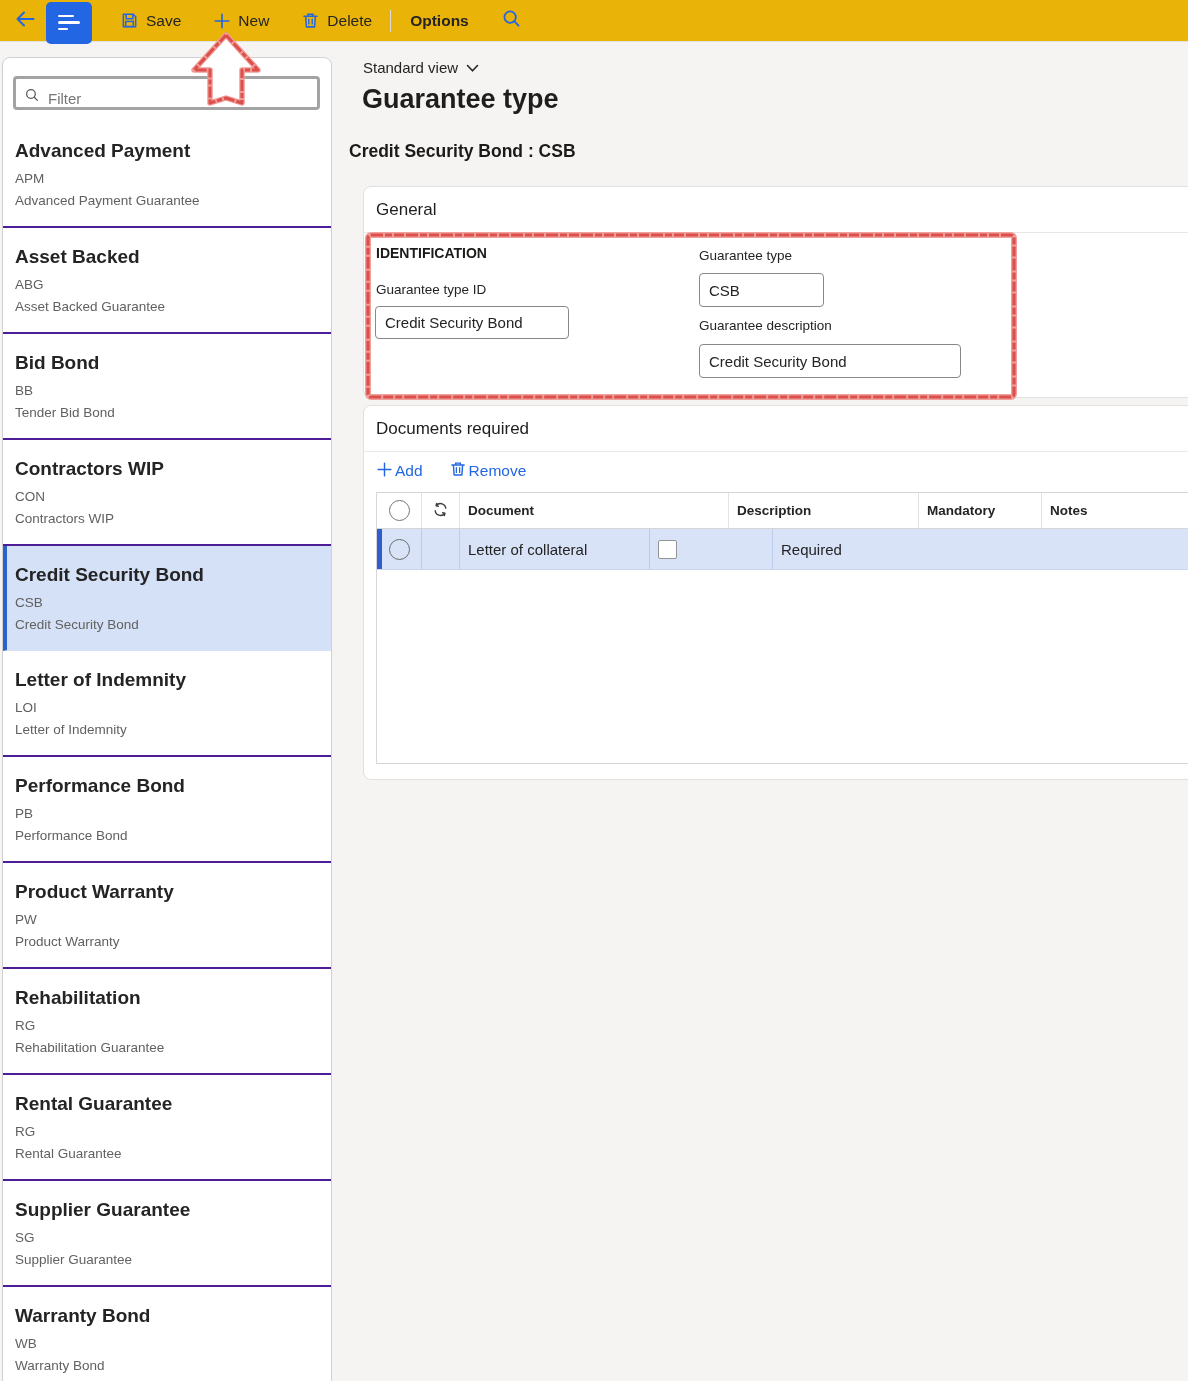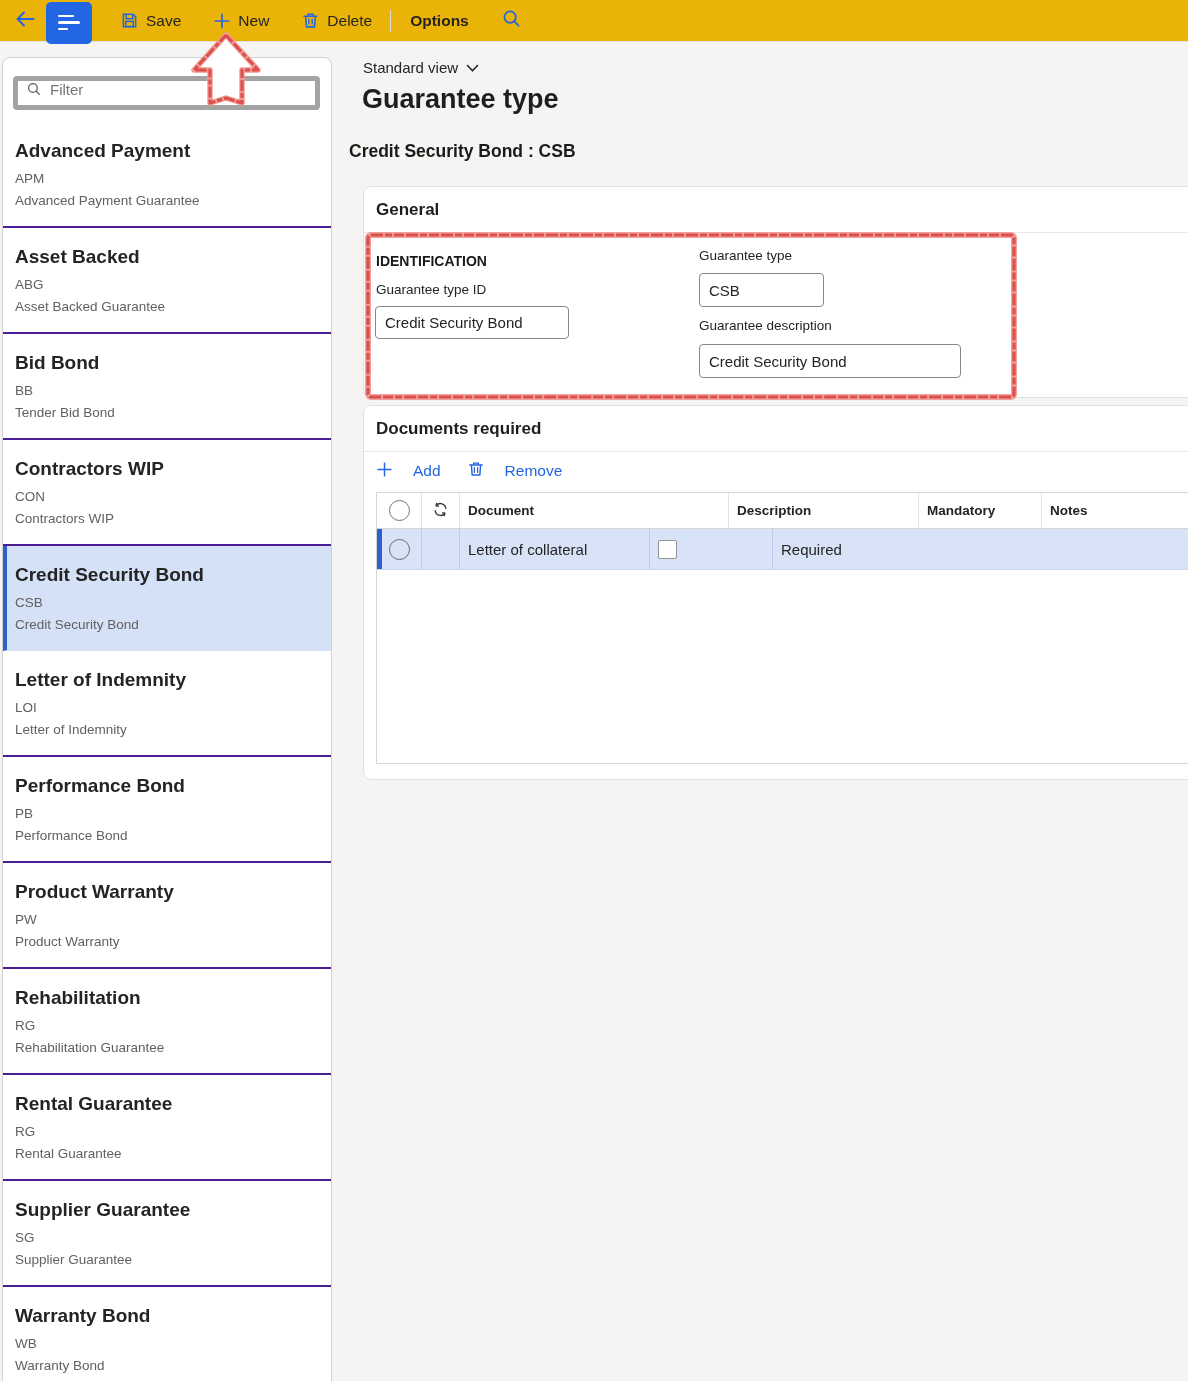--- a/index.html
+++ b/index.html
@@ -37,22 +37,22 @@
   .tb-sep  { width:1px; height:22px; background:#dddbd8; margin-left:16px; }
   .tb-options { margin-left:13px; font-weight:700; font-size:15.5px; padding:4px 6px; cursor:pointer; }
   .tb-search { margin-left:22px; width:30px; height:30px; display:flex; align-items:center; justify-content:center; cursor:pointer; }
 
   
   .sidebar {
     position:absolute; left:2px; top:57px; width:330px; height:1330px;
     background:#ffffff; border:1px solid #d1d1d1; border-radius:8px 8px 0 0; z-index:1;
   }
   .filter-box {
-    margin:18px 11px 0 10px; height:34px; border:5px solid #a3a3a3; border-radius:4px;
-    display:flex; align-items:flex-start; padding:0 8px; background:#fff;
+    margin:18px 11px 0 10px; height:34px; border:3px solid #a3a3a3; border-radius:4px;
+    display:flex; align-items:flex-end; padding:0 8px; background:#fff;
   }
   .filter-box svg { flex:none; margin-right:8px; }
   .filter-box input {
     border:none; outline:none; width:100%; font-size:15px;
     font-family:inherit; color:#242424; background:transparent;
   }
   .filter-box input::placeholder { color:#767676; }
   .nav-list { margin-top:12px; }
   .nav-item { padding:16px 12px 17px 12px; border-bottom:2px solid #4c1d95; cursor:pointer; }
   .nav-item .t { font-size:19px; font-weight:700; color:#242424; line-height:26px; }
@@ -65,36 +65,36 @@
   
   .view-row { position:absolute; left:363px; top:59px; display:flex; align-items:flex-start; gap:8px; font-size:15px; cursor:pointer; z-index:2; }
   .page-title { position:absolute; left:362px; top:84px; font-size:27px; font-weight:700; color:#1f1e1d; z-index:2; }
   .record-title { position:absolute; left:349px; top:141px; font-size:17.5px; font-weight:700; color:#1b1a19; z-index:2; }
 
   .card {
     position:absolute; left:363px; width:840px; background:#ffffff;
     border:1px solid #e1e1e1; border-radius:8px; z-index:2;
   }
   .card-hd { height:46px; border-bottom:1px solid #e7e7e7; display:flex; align-items:center; padding-left:12px; }
-  .card-hd span { font-size:17px; font-weight:700; color:#1f1e1d; }
+  .card-hd span { font-size:17px; font-weight:400; color:#1f1e1d; }
 
   #general-card { top:186px; height:212px; }
   .fld-label { position:absolute; font-size:13.5px; color:#242424; }
   .group-label { position:absolute; font-size:14px; font-weight:700; color:#1b1a19; }
   .fld-input {
     position:absolute; border:1px solid #8a8886; border-radius:4px; background:#fff;
     font-size:15px; font-family:inherit; color:#242424; padding:0 9px; height:33px; outline:none;
   }
   #typeid-input { left:11px;  top:119px; width:194px; }
   #type-input   { left:335px; top:86px;  width:125px; height:34px; }
   #desc-input   { left:335px; top:157px; width:262px; height:34px; }
 
   #docs-card { top:405px; height:375px; }
   .grid-toolbar { position:absolute; left:12px; top:54px; display:flex; align-items:center; gap:26px; }
-  .grid-btn { display:flex; align-items:center; gap:20px; color:#2266e3; font-size:15.5px; cursor:pointer; }
+  .grid-btn { display:flex; align-items:center; gap:2px; color:#2266e3; font-size:15.5px; cursor:pointer; }
 
   .grid {
     position:absolute; left:12px; top:86px; right:-2px; bottom:15px;
     border:1px solid #d6d6d6; background:#ffffff; overflow:hidden;
   }
   .g-row { display:flex; width:100%; }
   .g-head { height:36px; border-bottom:1px solid #d6d6d6; background:#fff; }
   .g-data { height:41px; background:#d8e3f8; border-bottom:1px solid #cbd6ee; position:relative; cursor:pointer; }
   .g-cell { display:flex; align-items:center; padding-left:8px; font-size:15px; color:#242424; }
   .g-head .g-cell { font-size:13.5px; font-weight:700; border-right:1px solid #e3e3e3; }
@@ -257,21 +257,21 @@
         </svg>
     </span>
   </div>
   <div class="page-title">Guarantee type</div>
   <div class="record-title">Credit Security Bond : CSB</div>
 
   <section class="card" id="general-card">
     <div class="card-hd">
       <span>General</span>
     </div>
-    <div class="group-label" style="left:12px; top:66px;">IDENTIFICATION</div>
+    <div class="group-label" style="left:12px; top:58px;">IDENTIFICATION</div>
     <div class="fld-label" style="left:12px; top:95px;">Guarantee type ID</div>
     <input class="fld-input" id="typeid-input" value="Credit Security Bond" style="">
     <div class="fld-label" style="left:335px; top:61px;">Guarantee type</div>
     <input class="fld-input" id="type-input" value="CSB" style="">
     <div class="fld-label" style="left:335px; top:131px;">Guarantee description</div>
     <input class="fld-input" id="desc-input" value="Credit Security Bond" style="">
   </section>
 
   <section class="card" id="docs-card">
     <div class="card-hd">

